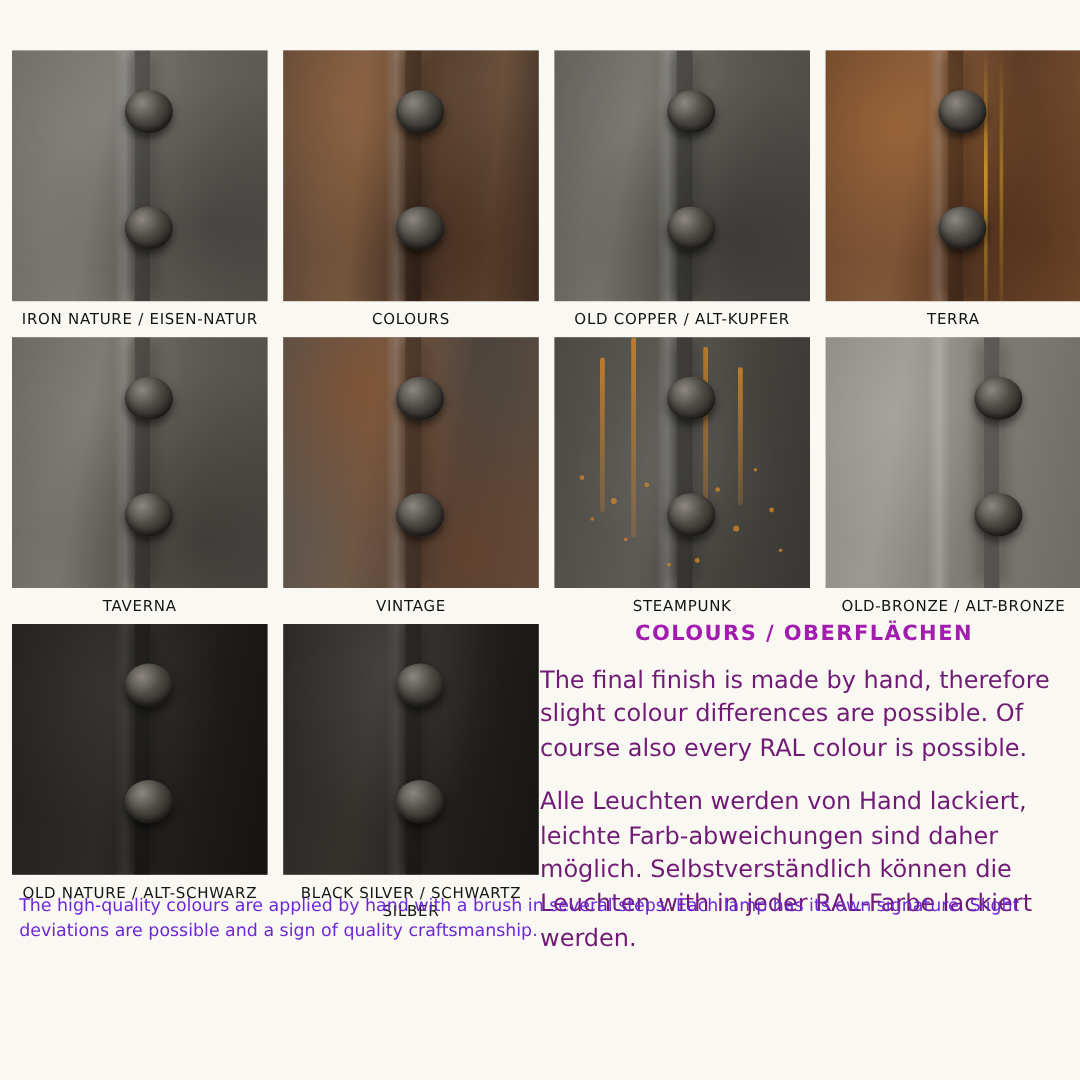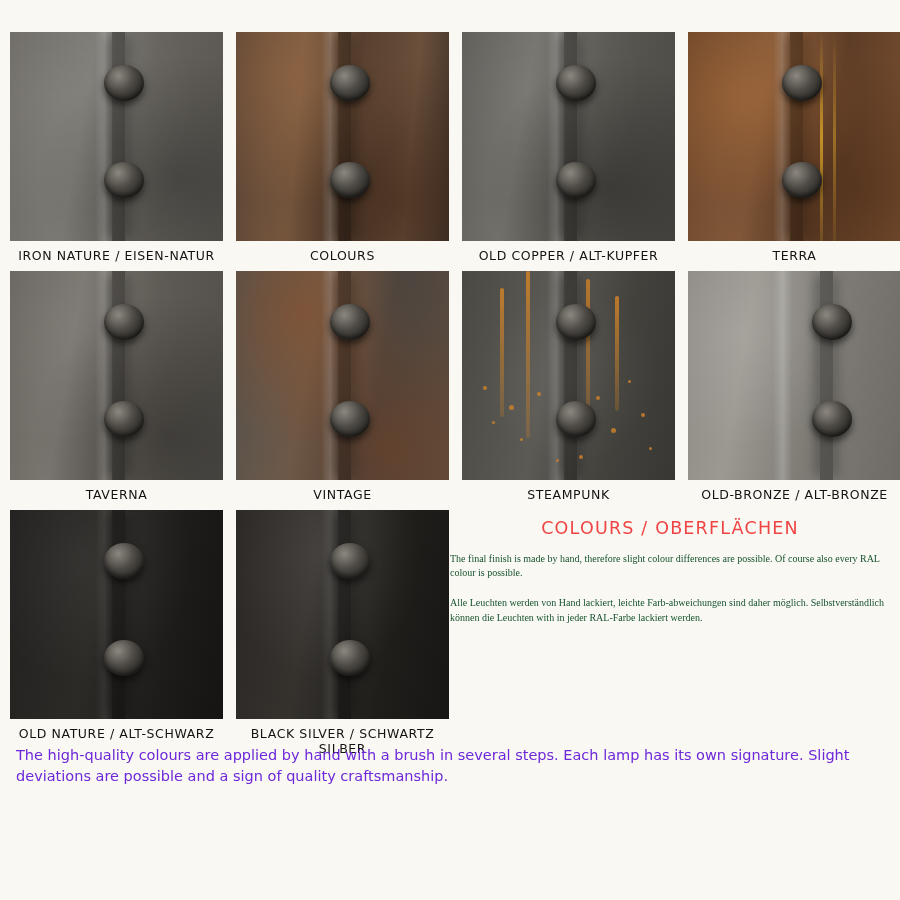--- a/index.html
+++ b/index.html
@@ -20,21 +20,21 @@
     height: 900px;
     background: #faf8f3;
     box-sizing: border-box;
     padding: 0;
   }
 
   
   .grid {
     position: absolute;
     left: 10px;
-    top: 32px;
+    top: 42px;
     width: 884px;
   }
   .row {
     display: flex;
     gap: 13px;
     margin-bottom: 6px;
   }
   .cell {
     width: 213px;
   }
@@ -161,31 +161,30 @@
   
   .info {
     position: absolute;
     left: 450px;
     top: 518px;
     width: 440px;
   }
   .info h2 {
     margin: 0 0 14px 0;
     font-size: 17.5px;
-    font-weight: normal;
+    font-weight: bold;
     letter-spacing: 1.2px;
     text-align: center;
-    color: #ef4444;
+    color: #a21caf;
   }
   .info p {
     margin: 0 0 16px 0;
-    font-size: 10px;
+    font-size: 20px;
     line-height: 1.42;
-    color: #14532d;
-    font-family: Liberation Serif, serif;
+    color: #701a75;
   }
 
   
   .footer {
     position: absolute;
     left: 16px;
     top: 745px;
     width: 870px;
   }
   .footer p {

